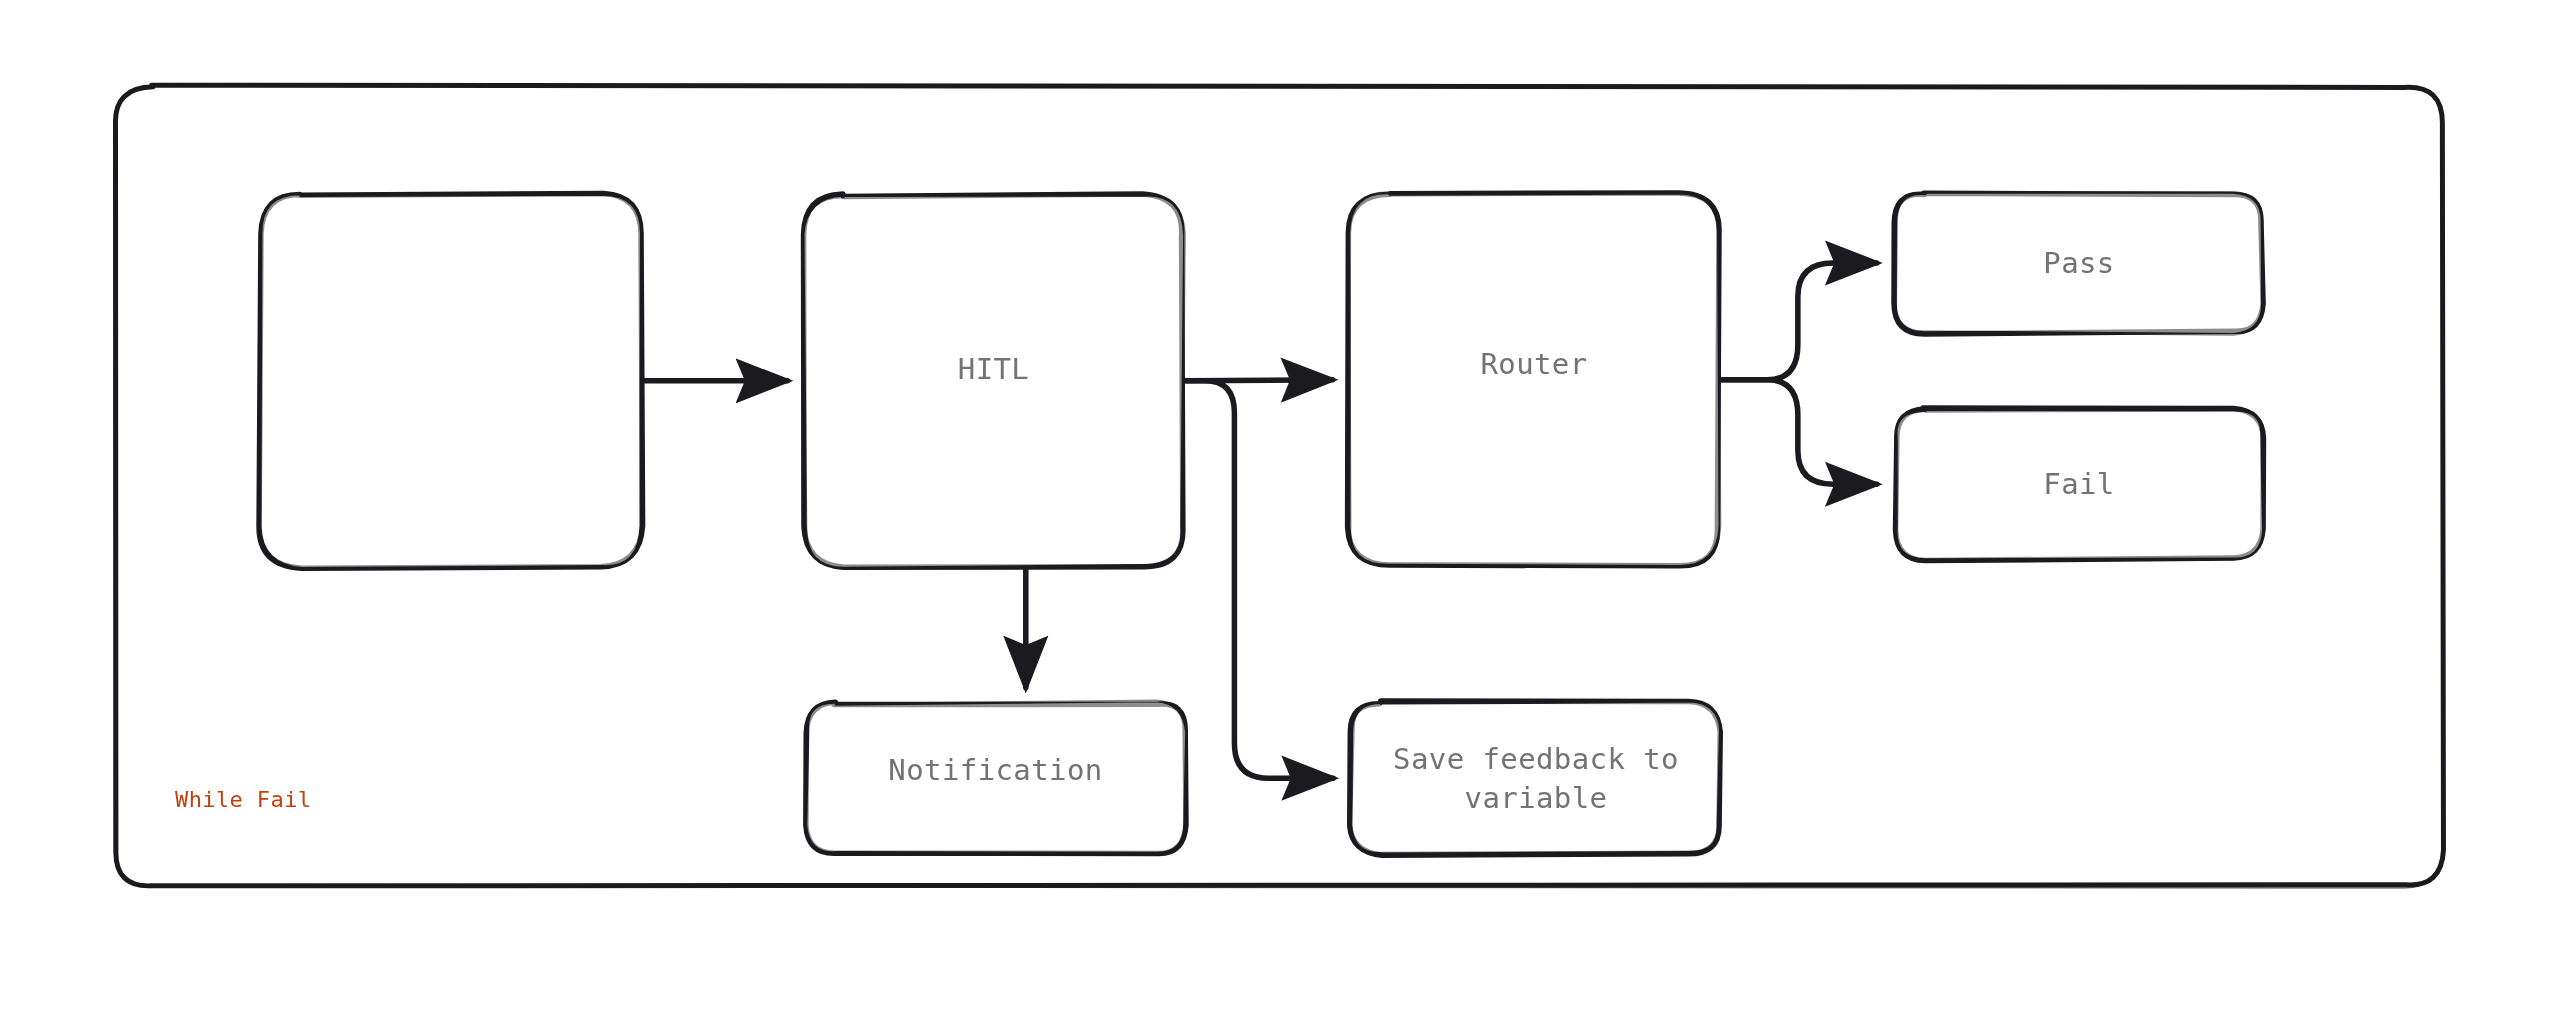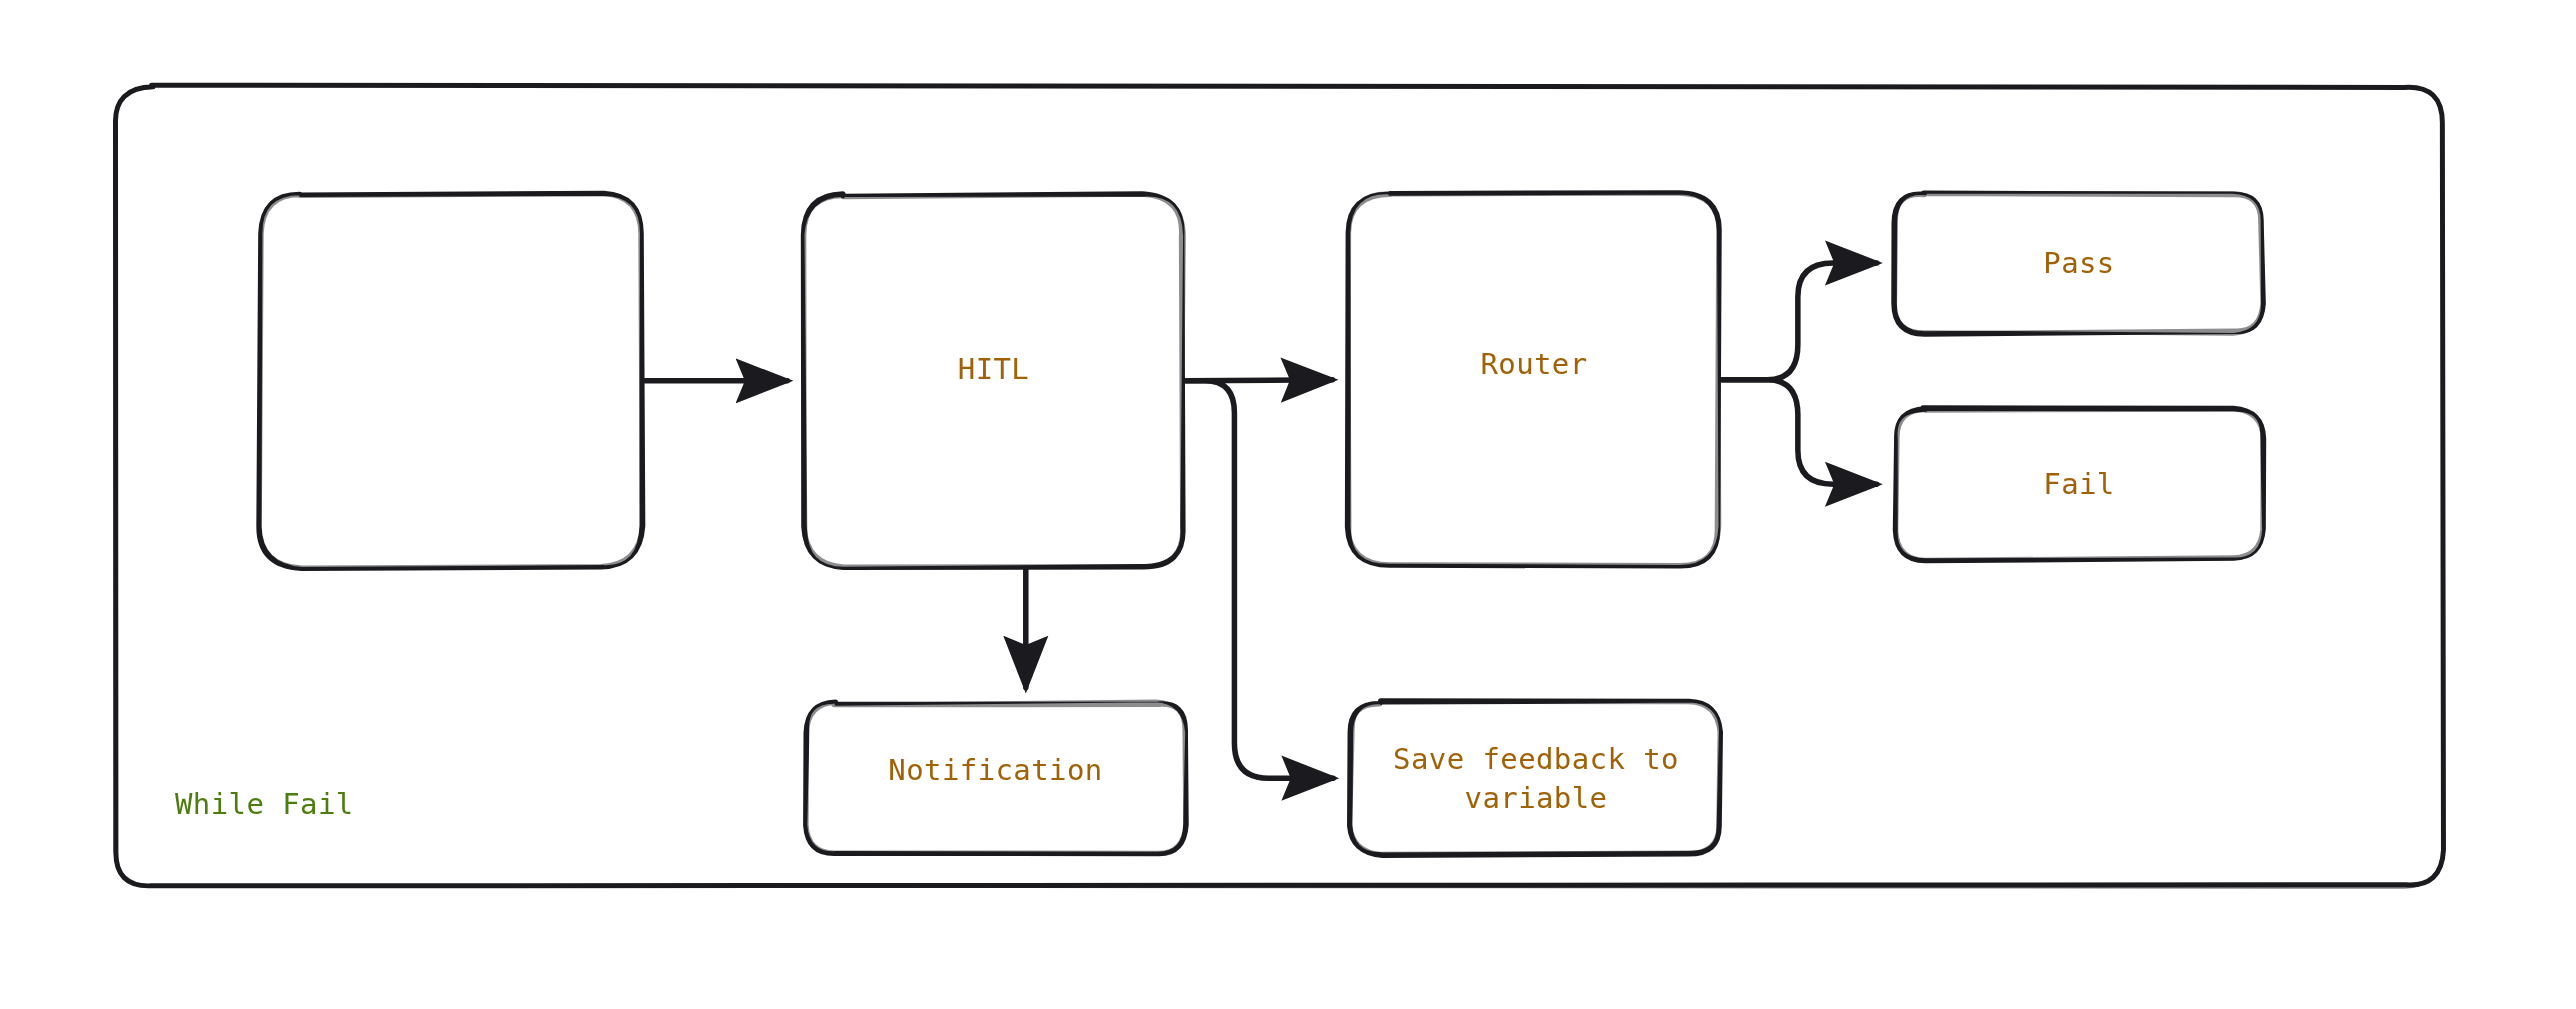--- a/index.html
+++ b/index.html
@@ -21,33 +21,33 @@
     left: 0; top: 0;
     width: 2576px;
     height: 1009px;
   }
   .node-label {
     position: absolute;
     display: flex;
     align-items: center;
     justify-content: center;
     text-align: center;
-    color: #a16207;
+    color: #737373;
     font-family: "DejaVu Sans Mono", "Liberation Mono", monospace;
     font-size: 29px;
     line-height: 1.32;
     letter-spacing: 0.4px;
     white-space: pre-line;
     pointer-events: none;
   }
   .group-label {
     position: absolute;
-    color: #4d7c0f;
+    color: #c2410c;
     font-family: "DejaVu Sans Mono", "Liberation Mono", monospace;
-    font-size: 29px;
+    font-size: 22px;
     letter-spacing: 0.4px;
     white-space: nowrap;
   }
 </style>
 </head>
 <body>
 
 <div id="stage">
 
   <svg id="canvas" viewBox="0 0 3364 1318" xmlns="http://www.w3.org/2000/svg">

